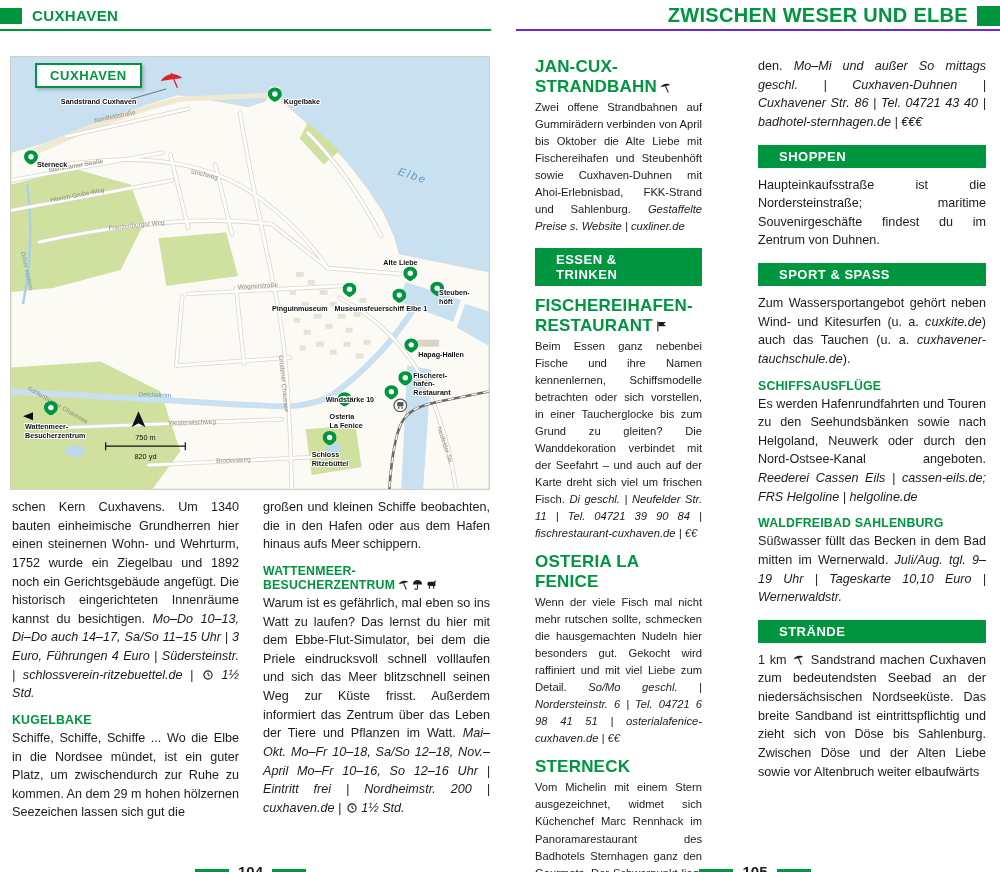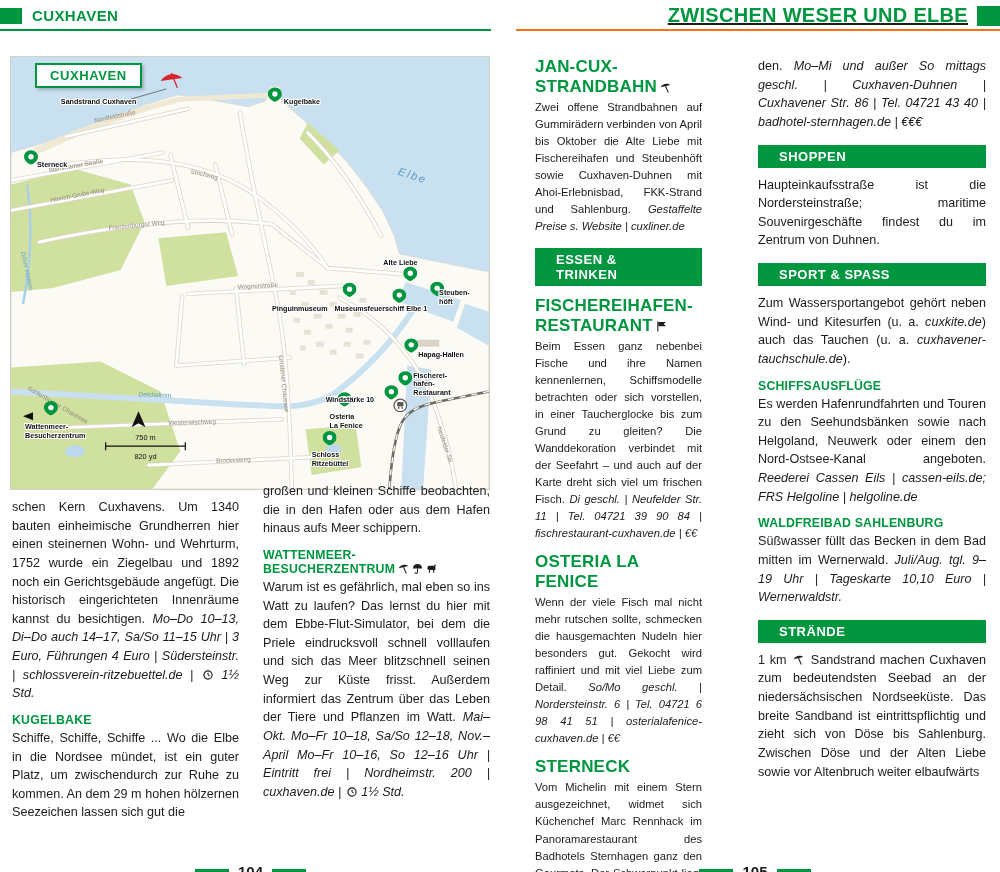--- a/index.html
+++ b/index.html
@@ -3,21 +3,21 @@
 <meta charset="utf-8">
 <style>
   * { margin:0; padding:0; box-sizing:border-box; }
   body { background:#ffffff; font-family:"Liberation Sans", sans-serif; color:#1c1c1c; }
   .page { position:relative; width:1000px; height:872px; background:#fff; overflow:hidden; }
 
   
   .hdr-left { position:absolute; left:0; top:2px; width:491px; height:29px;
               border-bottom:2px solid #009640; display:flex; align-items:center; }
   .hdr-right { position:absolute; left:516px; top:2px; width:484px; height:29px;
-               border-bottom:2px solid #f97316; display:flex; align-items:center; justify-content:flex-end;text-decoration:underline; }
+               border-bottom:2px solid #6d28d9; display:flex; align-items:center; justify-content:flex-end; }
   .hdr-block-l { width:22px; height:16px; background:#009640; }
   .hdr-block-r { width:23px; height:20px; background:#009640; }
   .hdr-title-l { color:#009640; font-weight:bold; font-size:15px; letter-spacing:.4px; margin-left:10px; }
   .hdr-title-r { color:#009640; font-weight:bold; font-size:20px; letter-spacing:.3px; margin-right:9px; }
 
   
   .map-wrap { position:absolute; left:10px; top:56px; width:480px; height:434px;
               border:1px solid #d3cfc4; background:#c8e0f0; }
   .map-svg { display:block; width:478px; height:432px; }
   .map-title { position:absolute; left:24px; top:6px; background:#fff; border:2px solid #009640;
@@ -26,21 +26,21 @@
   .st { font-size:6.4px; fill:#8f8b7e; }
   .stream-label { font-size:6.2px; fill:#6fa3c6; font-style:italic; }
   .wl { fill:#589bc8; font-style:italic; }
   .poi { font-size:7.2px; font-weight:bold; fill:#111; paint-order:stroke; stroke:#ffffff;
          stroke-width:2.2px; stroke-linejoin:round; }
   .scale-txt { font-size:7.4px; fill:#111; }
 
   
   .col { position:absolute; }
   .lcol1 { left:12px;  top:498px; width:227px; }
-  .lcol2 { left:263px; top:482px; width:227px; }
+  .lcol2 { left:263px; top:498px; width:227px; }
   .rcol1 { left:535px; top:57px;  width:167px; }
   .rcol2 { left:758px; top:57px;  width:228px; }
   .body-text { font-size:12.6px; line-height:1.48; text-align:justify; hyphens:auto; overflow-wrap:break-word; margin-bottom:2px; }
   .rcol1 .body-text { font-size:11.2px; line-height:1.52; }
   .it { font-style:italic; }
   .sub-h { color:#009640; font-weight:bold; font-size:12.3px; letter-spacing:.2px; margin:10px 0 2px; }
   .rcol1 .sub-h { font-size:17px; }
   .sub-h:first-child { margin-top:0; }
   .sec-bar { background:#009640; color:#fff; font-weight:bold; font-size:13px; letter-spacing:.5px;
              padding:4px 21px; margin:13px 0 8px; }
@@ -327,21 +327,21 @@
   <div class="col rcol2">
     <p class="body-text"><span>den. </span><span class="it">Mo–Mi und außer So mittags geschl. | Cuxhaven-Duhnen | Cuxhavener Str. 86 | Tel. 04721 43 40 | badhotel-sternhagen.de | €€€</span></p>
 
     <div class="sec-bar">SHOPPEN</div>
     <p class="body-text">Haupteinkaufsstraße ist die Nordersteinstraße; maritime Souvenirgeschäfte findest du im Zentrum von Duhnen.</p>
 
     <div class="sec-bar">SPORT &amp; SPASS</div>
     <p class="body-text"><span>Zum Wassersportangebot gehört neben Wind- und Kitesurfen (u. a. </span><span class="it">cuxkite.de</span><span>) auch das Tauchen (u. a. </span><span class="it">cuxhavener-tauchschule.de</span><span>).</span></p>
 
     <h3 class="sub-h"><span>SCHIFFSAUSFLÜGE</span></h3>
-    <p class="body-text"><span>Es werden Hafenrundfahrten und Touren zu den Seehundsbänken sowie nach Helgoland, Neuwerk oder einem den Nord-Ostsee-Kanal angeboten. </span><span class="it">Reederei Cassen Eils | cassen-eils.de; FRS Helgoline | helgoline.de</span></p>
+    <p class="body-text"><span>Es werden Hafenrundfahrten und Touren zu den Seehundsbänken sowie nach Helgoland, Neuwerk oder durch den Nord-Ostsee-Kanal angeboten. </span><span class="it">Reederei Cassen Eils | cassen-eils.de; FRS Helgoline | helgoline.de</span></p>
 
     <h3 class="sub-h"><span>WALDFREIBAD SAHLENBURG</span></h3>
     <p class="body-text"><span>Süßwasser füllt das Becken in dem Bad mitten im Wernerwald. </span><span class="it">Juli/Aug. tgl. 9–19 Uhr | Tageskarte 10,10 Euro | Wernerwaldstr.</span></p>
 
     <div class="sec-bar">STRÄNDE</div>
     <p class="body-text"><span>1 km </span><svg class="mini inline-ic">
           <use href="#i-parasol"></use>
         </svg><span> Sandstrand machen Cuxhaven zum bedeutendsten Seebad an der niedersächsischen Nordseeküste. Das breite Sandband ist eintrittspflichtig und zieht sich von Döse bis Sahlenburg. Zwischen Döse und der Alten Liebe sowie vor Altenbruch weiter elbaufwärts</span></p>
   </div>
 

